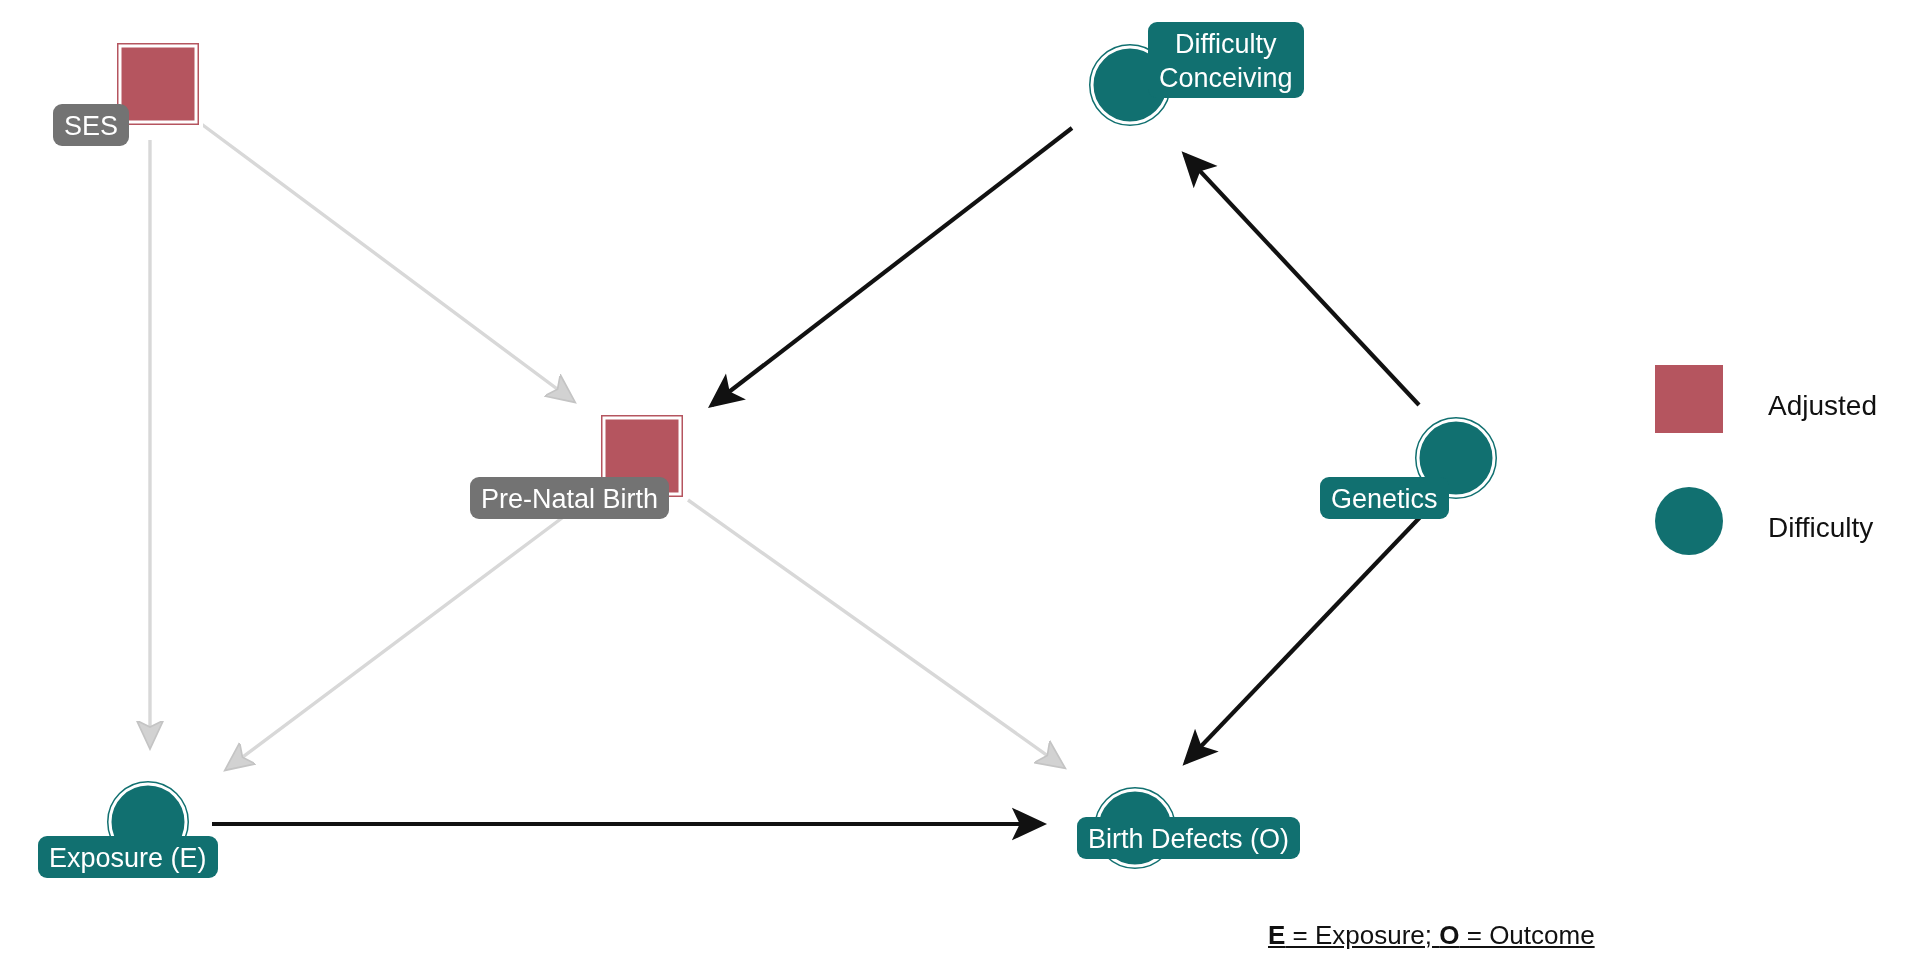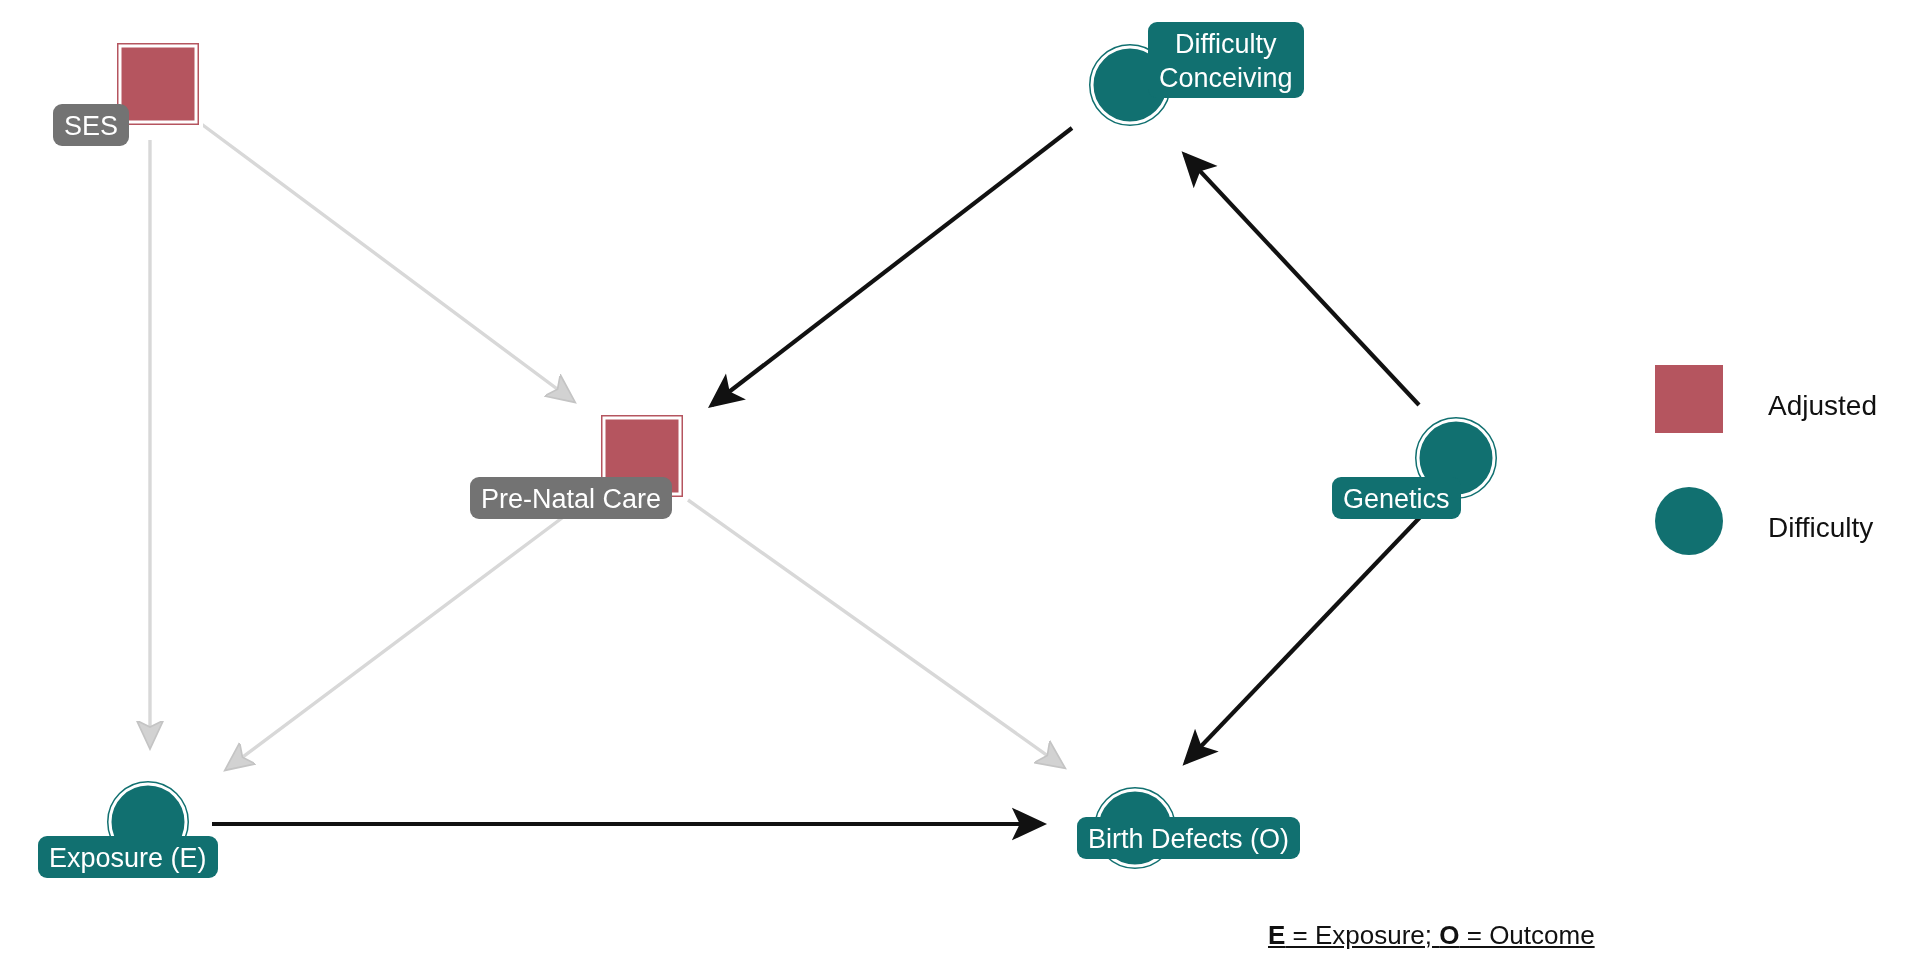--- a/index.html
+++ b/index.html
@@ -124,23 +124,23 @@
         </g>
         <g>
           <circle cx="1135" cy="828" r="43" fill="#117070" stroke="#ffffff" stroke-width="4"></circle>
           <circle cx="1135" cy="828" r="38" fill="none" stroke="#ffffff" stroke-width="3"></circle>
         </g>
       </g>
   </svg>
 
   <div id="node-label-layer">
       <div class="node-label label-adjusted" style="left: 53px; top: 104px;">SES</div>
-      <div class="node-label label-adjusted" style="left: 470px; top: 477px;">Pre-Natal Care</div>
+      <div class="node-label label-adjusted" style="left: 470px; top: 477px;">Pre-Natal Birth</div>
       <div class="node-label label-unadjusted" style="left: 1148px; top: 22px;"><div>Difficulty</div><div>Conceiving</div></div>
-      <div class="node-label label-unadjusted" style="left: 1320px; top: 477px; margin-left: 12px;">Genetics</div>
+      <div class="node-label label-unadjusted" style="left: 1320px; top: 477px;">Genetics</div>
       <div class="node-label label-unadjusted" style="left: 38px; top: 836px;">Exposure (E)</div>
       <div class="node-label label-unadjusted" style="left: 1077px; top: 769px; margin-top: 48px;">Birth Defects (O)</div>
     </div>
 
   <div class="legend">
     <div class="legend-swatch-square" style="left:1655px; top:365px;"></div>
     <div class="legend-text" style="left:1768px; top:390px;">Adjusted</div>
 
     <div class="legend-swatch-circle" style="left:1655px; top:487px;"></div>
     <div class="legend-text" style="left:1768px; top:512px;">Difficulty</div>

